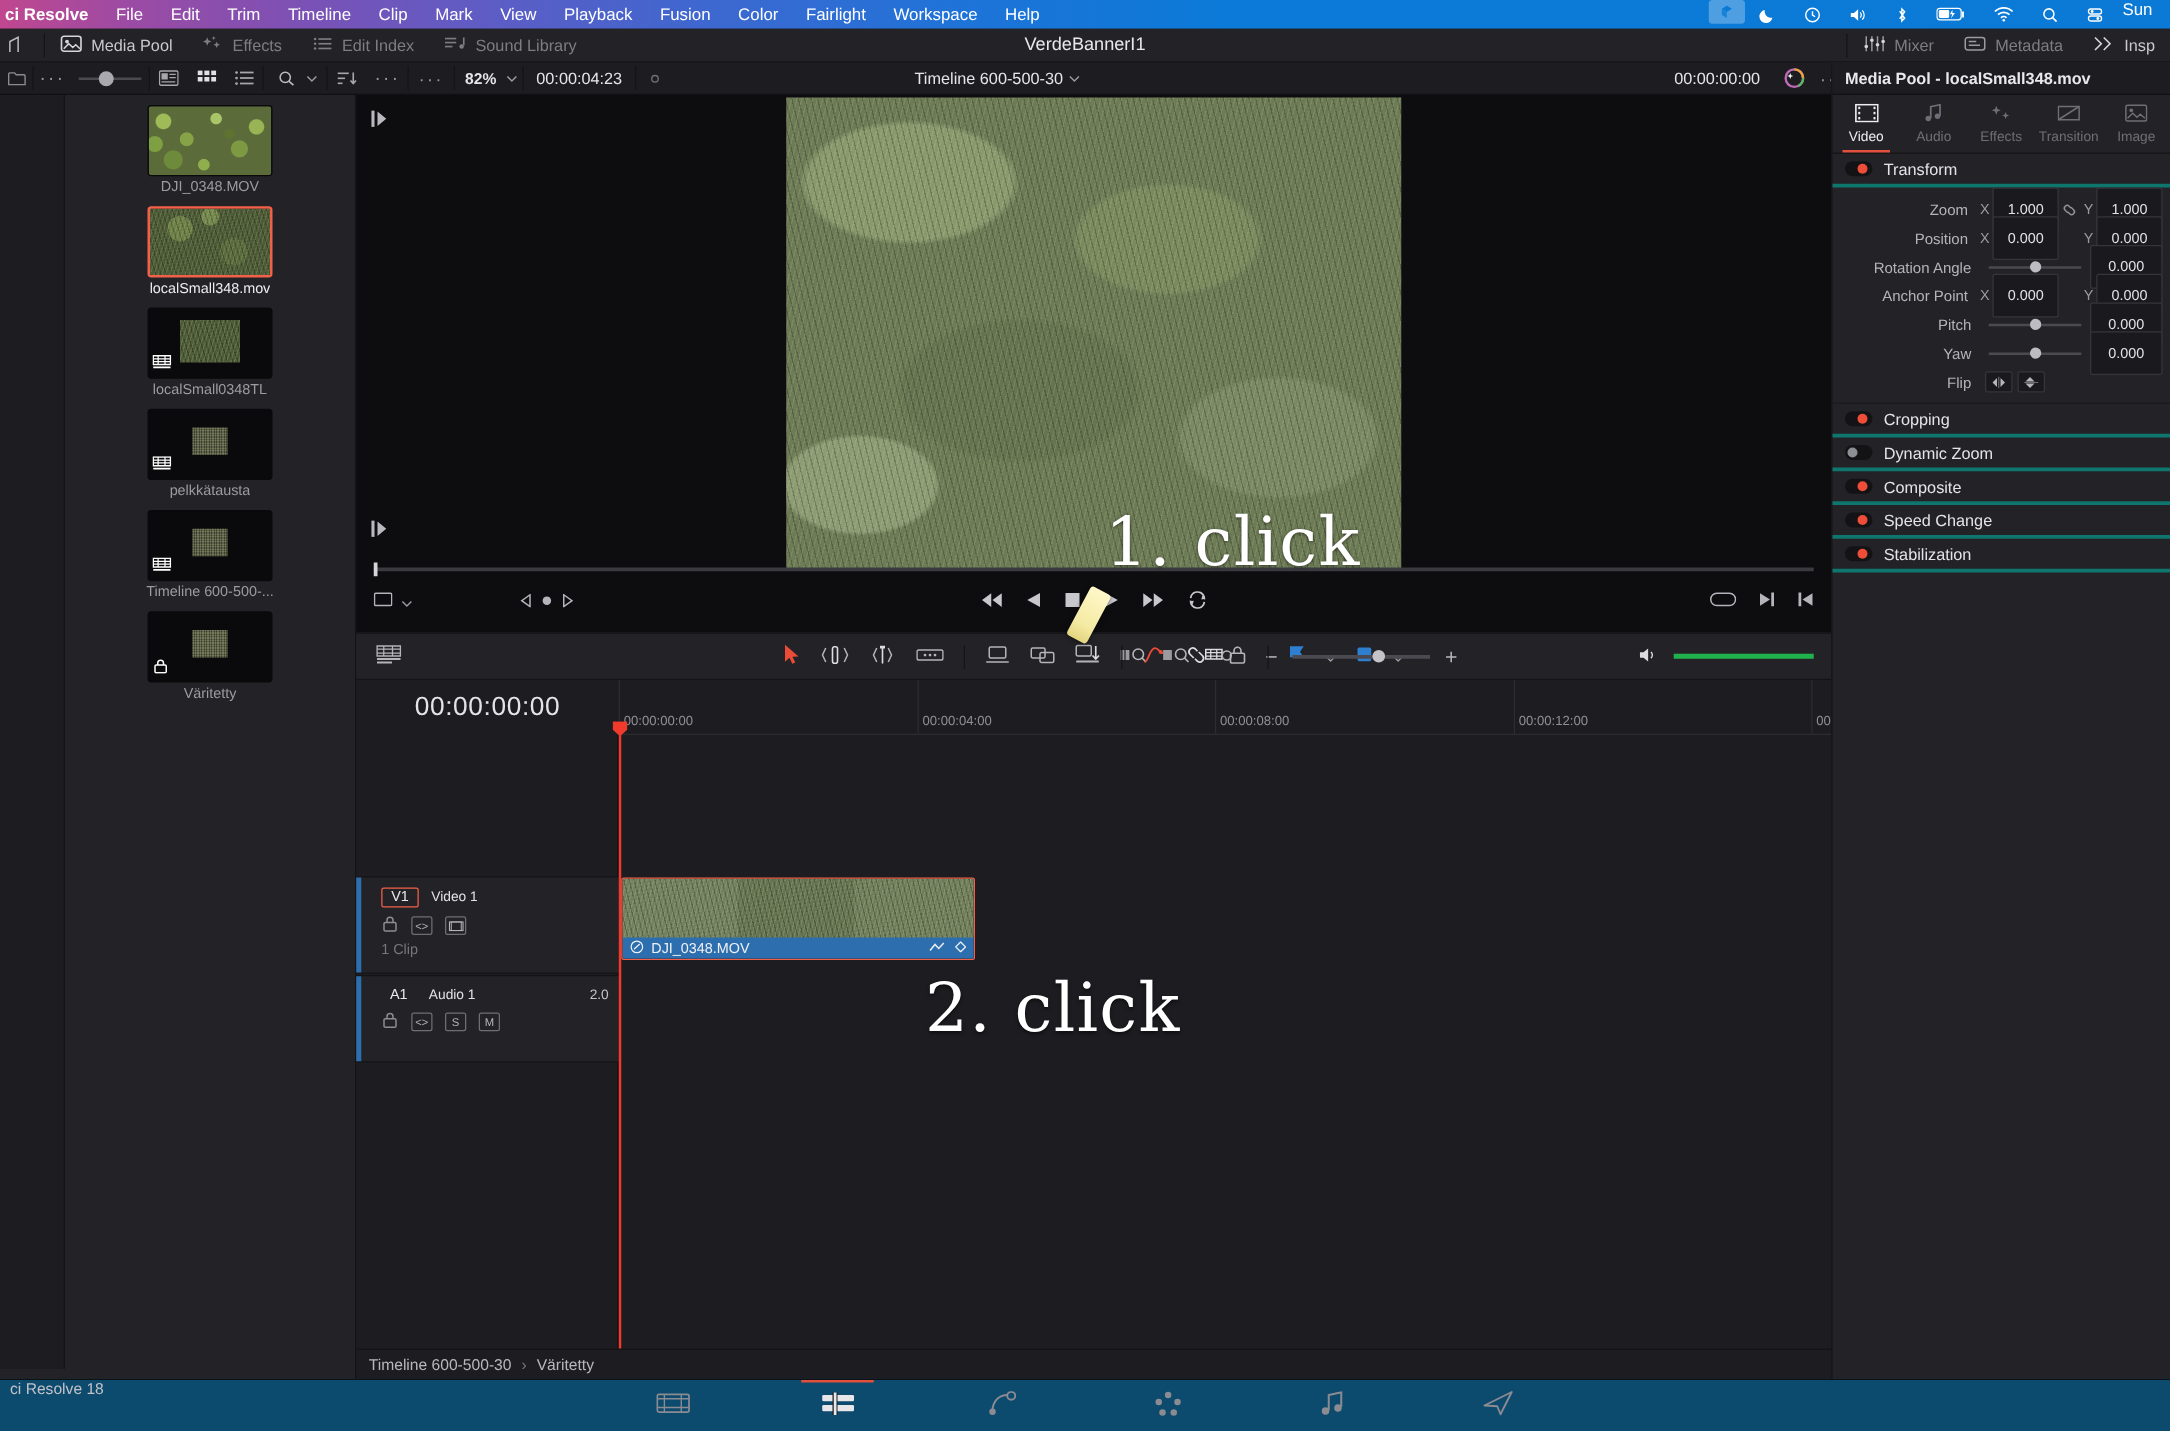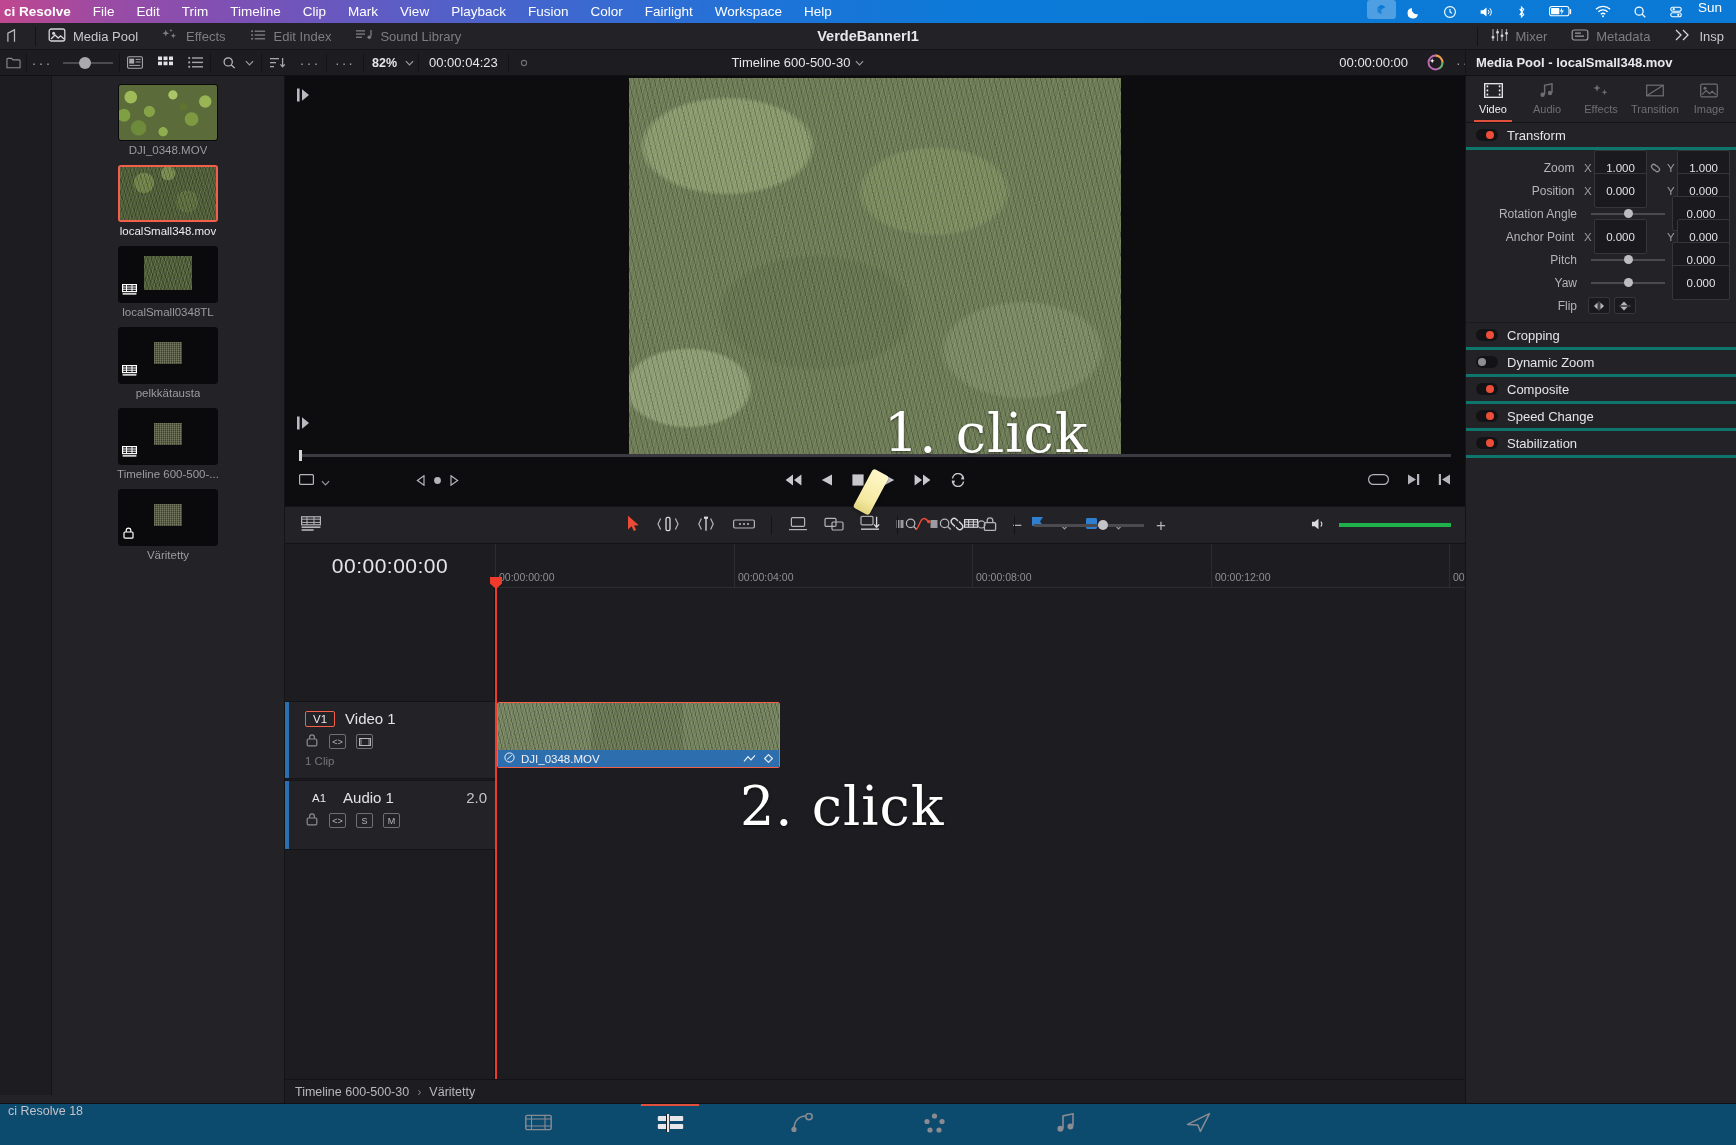--- a/index.html
+++ b/index.html
@@ -34,21 +34,21 @@
     display:flex; align-items:center;
   }
   .restop .tb {
     display:flex; align-items:center; gap:7px;
     padding:0 12px; height:27px; color:#c9c9cc; font-size:13px; white-space:nowrap;
   }
   .restop .tb.dim { color:#7d7d83; }
   .restop .tb.first { padding-left:6px; }
   .restop .title {
     position:absolute; left:0; right:0; text-align:center;
-    font-size:14.5px; color:#e8e8ea; pointer-events:none; font-weight:700;
+    font-size:14.5px; color:#e8e8ea; pointer-events:none; font-weight:400;
   }
   .restop .right { margin-left:auto; display:flex; align-items:center; }
   .sep-v { width:1px; height:19px; background:#141417; }
 
   
   .row2 { position:absolute; top:50px; left:0; width:1736px; height:26px; background:#1d1d21; border-bottom:1px solid #111114; display:flex; align-items:center; }
   .row2 .cell { display:flex; align-items:center; justify-content:center; height:26px; }
   .icobtn { display:flex; align-items:center; justify-content:center; width:26px; height:26px; color:#9a9aa0; }
   .icobtn.on { color:#e2e2e6; }
 
@@ -154,21 +154,21 @@
   .tl-ruler .gl { position:absolute; top:0; bottom:0; width:1px; background:#2c2c31; }
   .tl-body { position:absolute; top:44px; left:0; right:0; bottom:24px; }
   .tl-gutter { position:absolute; top:0; left:0; width:210px; bottom:0; background:#1d1d21; border-right:1px solid #0f0f12; }
   .tl-tracks { position:absolute; top:0; left:210px; right:0; bottom:0; }
   .track-head { position:absolute; left:0; width:210px; background:#232327; border-top:1px solid #141417; border-bottom:1px solid #141417; }
   .track-head .throw1 { display:flex; align-items:center; gap:10px; padding:8px 0 0 20px; }
   .track-head .throw2 { display:flex; align-items:center; gap:10px; padding:6px 0 0 20px; color:#8c8c93; }
   .track-head .throw3 { padding:5px 10px 0 20px; color:#76767d; font-size:11.5px; }
   .vbadge { border:1px solid #f2604a; color:#e9e9ec; font-size:11.5px; padding:1px 7px; border-radius:2px; }
   .abadge { color:#e9e9ec; font-size:11.5px; padding:1px 7px; }
-  .tname { color:#e2e2e6; font-size:15px; }
+  .tname { color:#e2e2e6; font-size:11px; }
   .tbtn { width:17px; height:15px; border:1px solid #6e6e76; border-radius:2px; display:flex; align-items:center; justify-content:center; font-size:9px; color:#b5b5bb; }
   .blue-strip { position:absolute; left:0; top:0; bottom:0; width:4px; background:#2d6fae; }
   .clip {
     position:absolute; border:1px solid #f2604a; border-radius:2px; overflow:hidden;
   }
   .clip .film {
     position:absolute; left:0; right:0; top:0; height:48px;
     background-color:#6c7b54;
     background-image:
       repeating-linear-gradient(104deg, rgba(255,255,255,.11) 0 1px, transparent 1px 3px),

